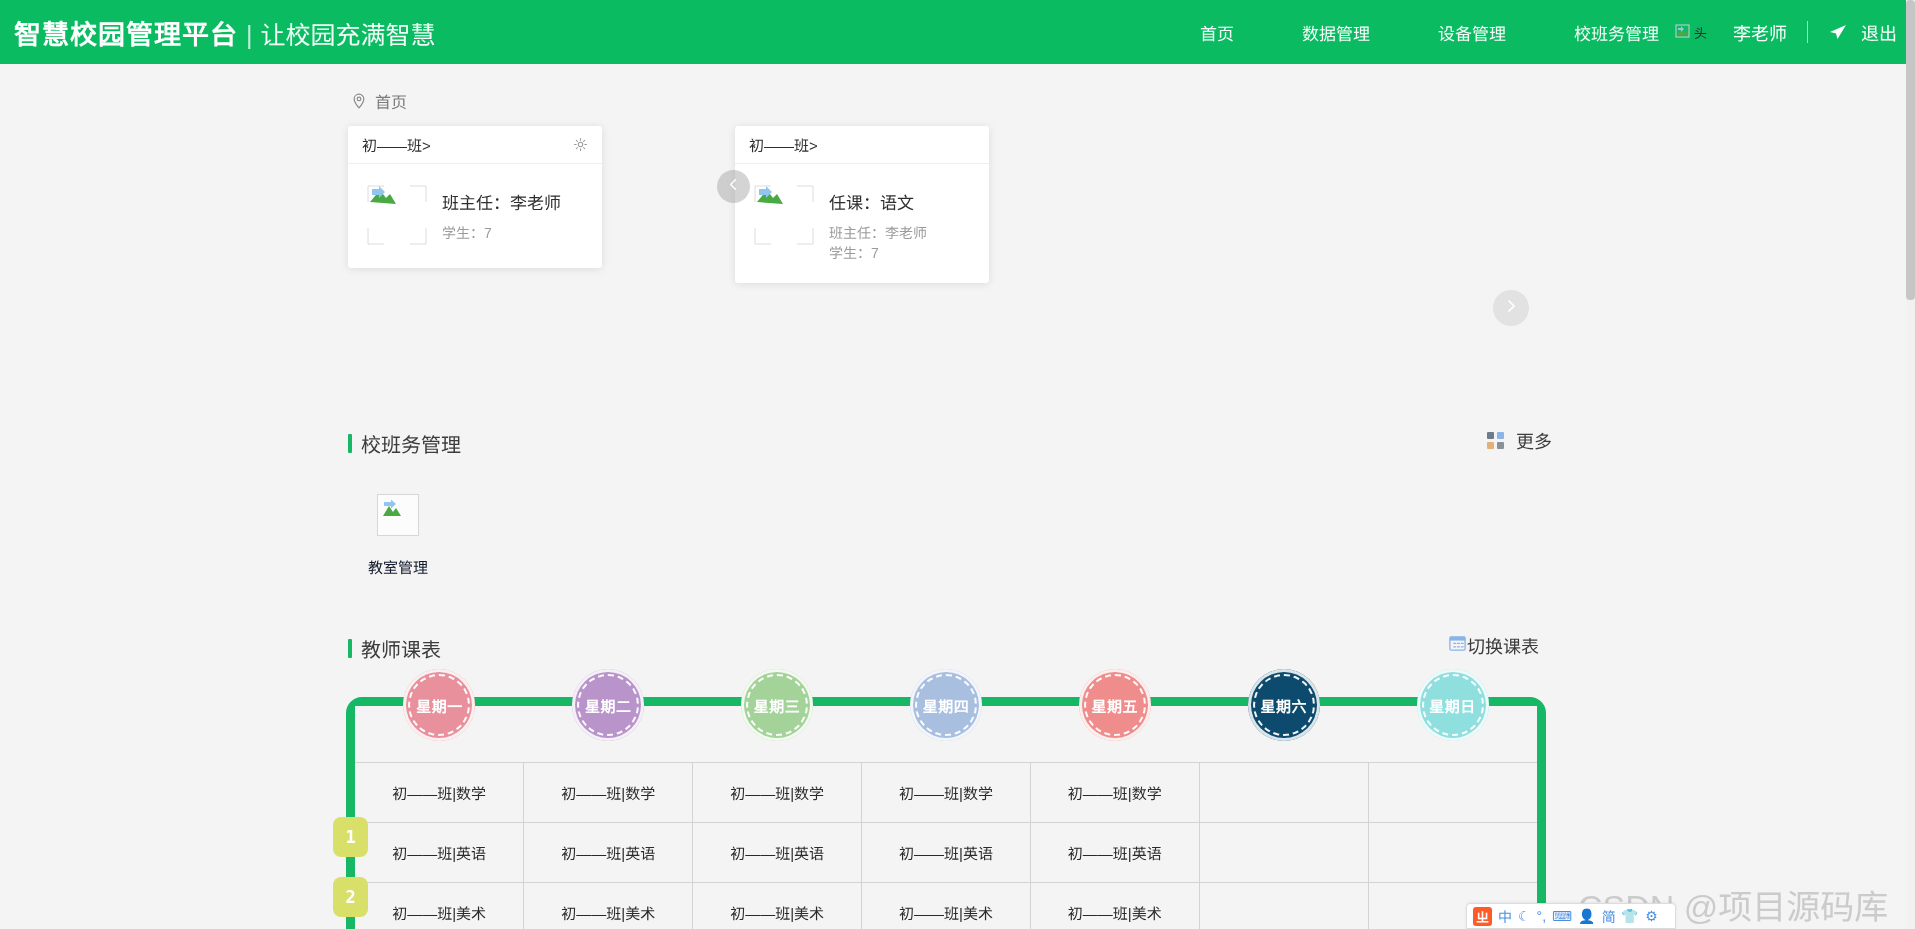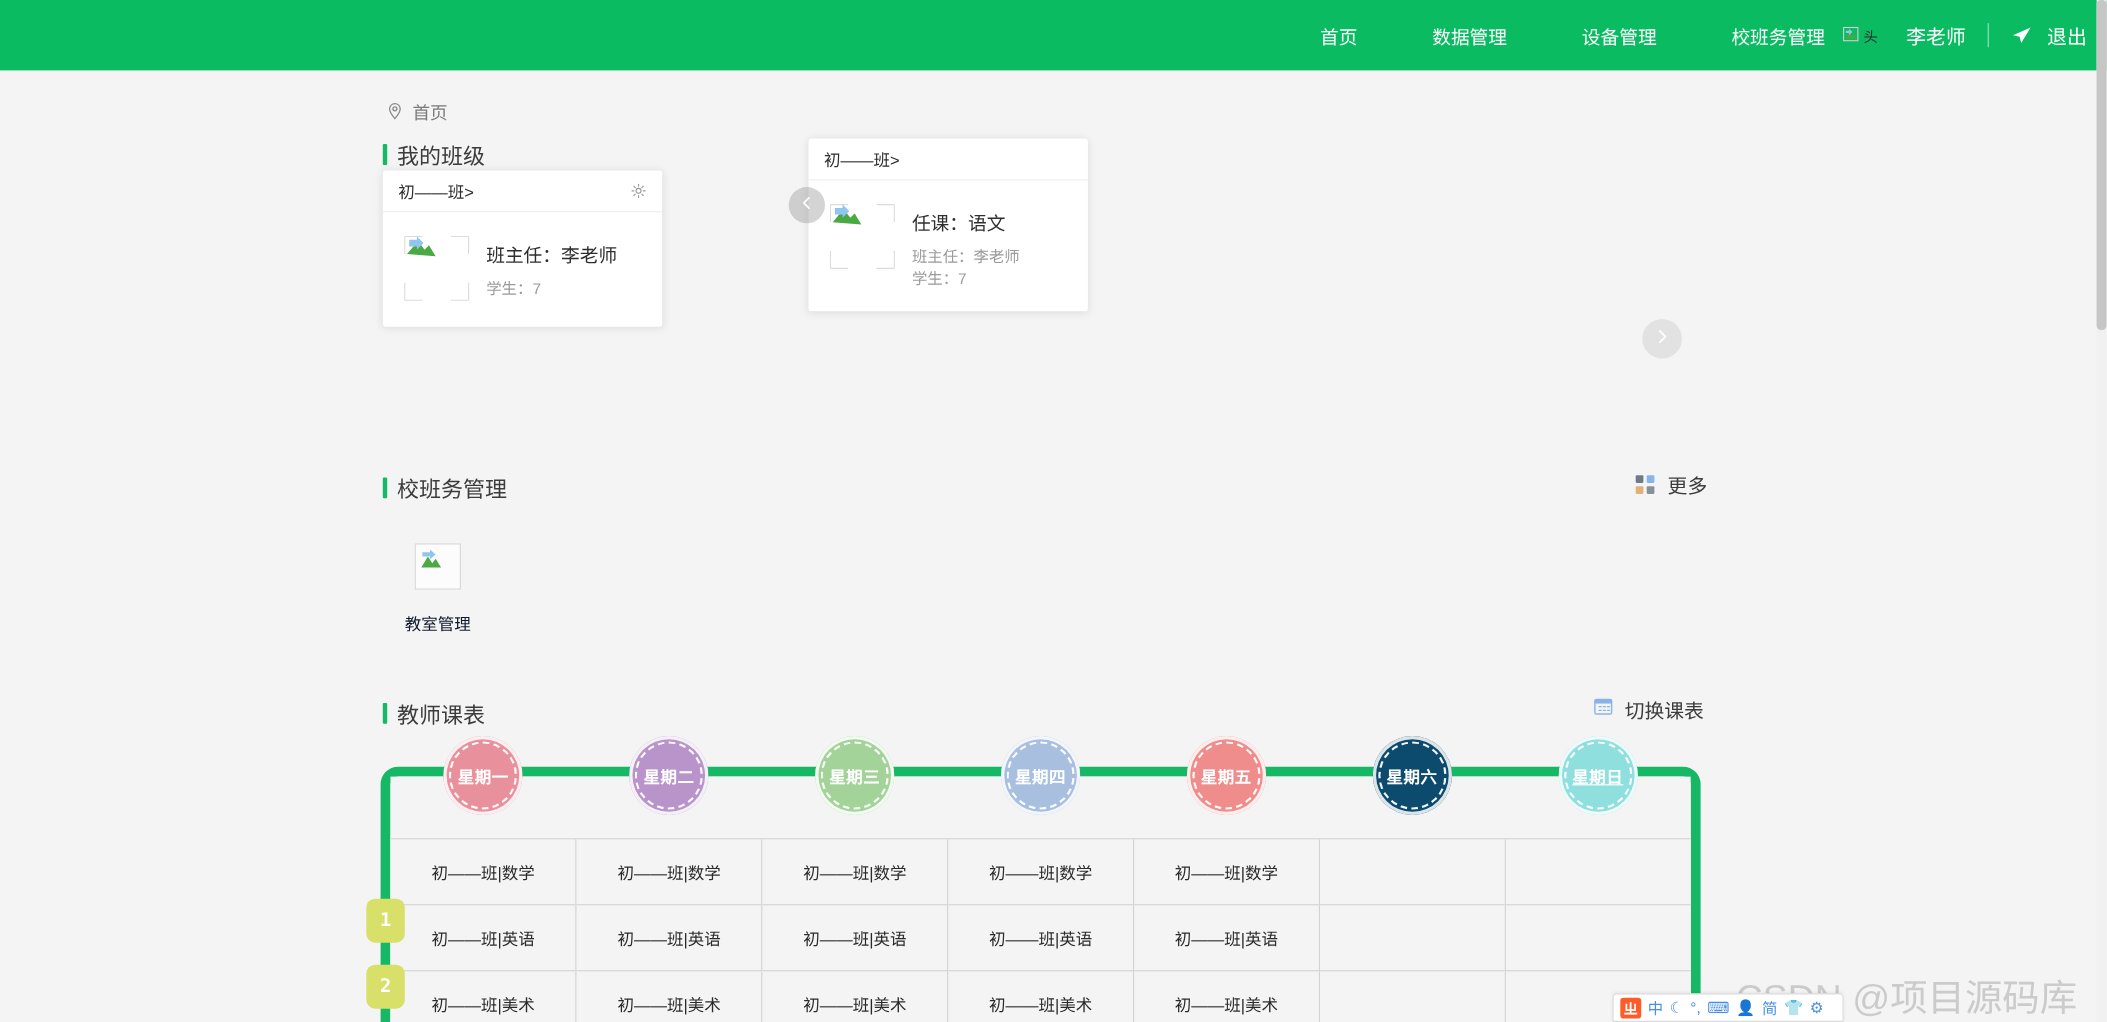--- a/index.html
+++ b/index.html
@@ -141,21 +141,21 @@
     width: 42px; height: 42px; border: 1px solid #d6d6d6; background: #fcfcfc;
     display: flex; align-items: flex-start; justify-content: flex-start;
     padding: 3px;
   }
   .app-label { margin-top: 20px; font-size: 15px; color: #0f172a; white-space: nowrap; }
 
   
   .sec-sched { position: absolute; top: 570px; left: 348px; }
   .sched-switch {
     position: absolute; top: 568px; left: 1448px;
-    display: flex; gap: 10px;
+    display: flex; align-items: center; 
     font-size: 18px; color: #3c3c3c; cursor: pointer;
   }
 
   .sched-wrap {
     position: absolute; top: 633px; left: 346px;
     width: 1200px; height: 300px;
   }
   .sched-frame {
     position: absolute; left: 0; top: 0;
     width: 1200px; height: 420px;
@@ -253,20 +253,25 @@
   }
   .scrollbar-thumb {
     position: absolute; right: 0; top: 0; width: 9px; height: 300px;
     background: #c6c6c6; border-radius: 4px;
   }
 </style>
 </head>
 <body>
 
 <div class="header" style="background: rgb(10, 187, 98);">
+  <div class="brand">
+    <span class="brand-title">智慧校园管理平台</span>
+    <span class="brand-sep">|</span>
+    <span class="brand-slogan">让校园充满智慧</span>
+  </div>
 
   <nav class="nav">
     <span class="nav-item">首页</span>
     <span class="nav-item">数据管理</span>
     <span class="nav-item">设备管理</span>
     <span class="nav-item">校班务管理</span>
   </nav>
 
   <div class="user-area">
     <div class="avatar-box">
@@ -296,24 +301,20 @@
     <span class="pin">
       <svg width="14" height="17" viewBox="0 0 14 17">
         <path d="M7 1.2c-2.7 0-4.8 2.1-4.8 4.7 0 3.4 4.8 9 4.8 9s4.8-5.6 4.8-9c0-2.6-2.1-4.7-4.8-4.7z" fill="none" stroke="#8a8a8a" stroke-width="1.2"></path>
         <circle cx="7" cy="5.9" r="1.8" fill="none" stroke="#8a8a8a" stroke-width="1.2"></circle>
       </svg>
     </span>
     <span>首页</span>
   </div>
 
   <div class="sec-myclass">
-    <div class="section-title">
-      <i class="bar"></i>
-      <span>我的班级</span>
-    </div>
     <div class="card">
       <div class="card-head">
         <span class="card-head-title">初——班&gt;</span>
         <span class="gear">
           <svg width="15" height="15" viewBox="0 0 16 16">
             <circle cx="8" cy="8" r="2.4" fill="none" stroke="#9a9a9a" stroke-width="1.1"></circle>
             <path d="M8 1.6v1.8M8 12.6v1.8M1.6 8h1.8M12.6 8h1.8M3.5 3.5l1.3 1.3M11.2 11.2l1.3 1.3M12.5 3.5l-1.3 1.3M4.8 11.2l-1.3 1.3" stroke="#9a9a9a" stroke-width="1.1" stroke-linecap="round"></path>
           </svg>
         </span>
       </div>
@@ -449,21 +450,21 @@
             <div class="day-circle" style="background: rgb(239, 140, 140);">
               <span>星期五</span>
             </div>
           </th>
           <th class="day-head-cell">
             <div class="day-circle" style="background: #0c4a6e;">
               <span>星期六</span>
             </div>
           </th>
           <th class="day-head-cell">
-            <div class="day-circle" style="background: rgb(143, 223, 223); text-decoration: underline;">
+            <div class="day-circle" style="background: rgb(143, 223, 223);">
               <span>星期日</span>
             </div>
           </th>
         </tr>
       </thead>
       <tbody>
         <tr>
           <td>初——班|数学</td>
           <td>初——班|数学</td>
           <td>初——班|数学</td>

